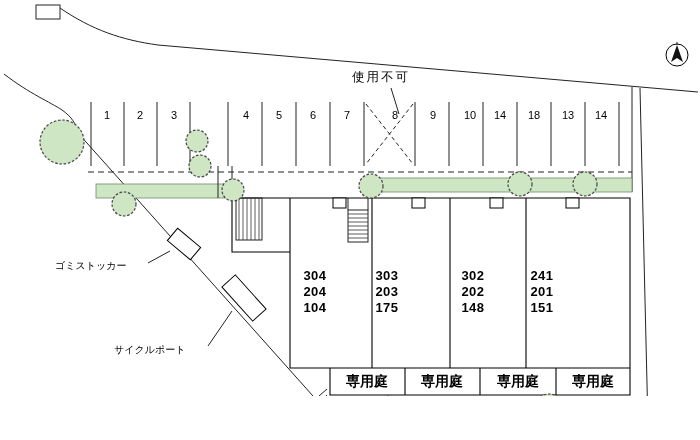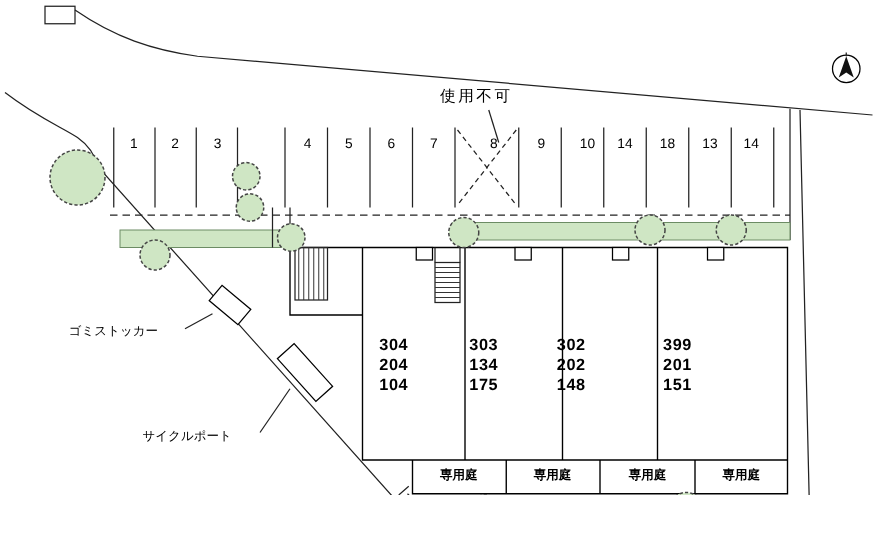--- a/index.html
+++ b/index.html
@@ -6,21 +6,21 @@
   #plan{position:relative;width:700px;height:396px;background:#ffffff;overflow:hidden;
         font-family:"Liberation Sans","DejaVu Sans",sans-serif;color:#000}
   #plan svg{position:absolute;left:0;top:0;display:block}
   .lbl{position:absolute;white-space:nowrap;font-size:10px;line-height:13px;color:#000}
   .lbl.big{font-size:12.5px;letter-spacing:2px}
   .pnum{position:absolute;top:109px;width:20px;text-align:center;font-size:11px;color:#000}
   .unit{position:absolute;top:268px;width:30px;text-align:center;
         font-weight:bold;font-size:13px;line-height:16px;letter-spacing:0.5px;color:#000}
   .unit span{display:block}
   .garden{position:absolute;top:373px;width:44px;text-align:center;
-          font-weight:bold;font-size:10px;color:#000}
+          font-weight:bold;font-size:14px;color:#000}
   .ln{stroke:#222;stroke-width:1;fill:none}
   .wall{stroke:#000;stroke-width:1.1;fill:none}
   .dash{stroke:#222;stroke-width:1;stroke-dasharray:6 4;fill:none}
   .xdash{stroke:#222;stroke-width:1;stroke-dasharray:4 3;fill:none}
   .hatch{stroke:#333;stroke-width:0.8;fill:none}
   .green{fill:#cfe6c4;stroke:#6c8c64;stroke-width:0.8}
   .tree{fill:#cfe6c4;stroke:#444;stroke-width:1.2;stroke-dasharray:2.6 1.7}
   .box{fill:#fff;stroke:#000;stroke-width:1}
   .door{fill:#fff;stroke:#000;stroke-width:1}
 </style>
@@ -142,30 +142,30 @@
   <span class="pnum" style="left:558px">13</span>
   <span class="pnum" style="left:591px">14</span>
 
   <div class="unit" style="left:300px">
     <span>304</span>
     <span>204</span>
     <span>104</span>
   </div>
   <div class="unit" style="left:372px">
     <span>303</span>
-    <span>134</span>
+    <span>203</span>
     <span>175</span>
   </div>
-  <div class="unit" style="left:442px">
+  <div class="unit" style="left:458px">
     <span>302</span>
     <span>202</span>
     <span>148</span>
   </div>
   <div class="unit" style="left:527px">
-    <span>399</span>
+    <span>241</span>
     <span>201</span>
     <span>151</span>
   </div>
 
   <div class="garden" style="left:345px">専用庭</div>
   <div class="garden" style="left:420px">専用庭</div>
   <div class="garden" style="left:496px">専用庭</div>
   <div class="garden" style="left:571px">専用庭</div>
 
 </div>

